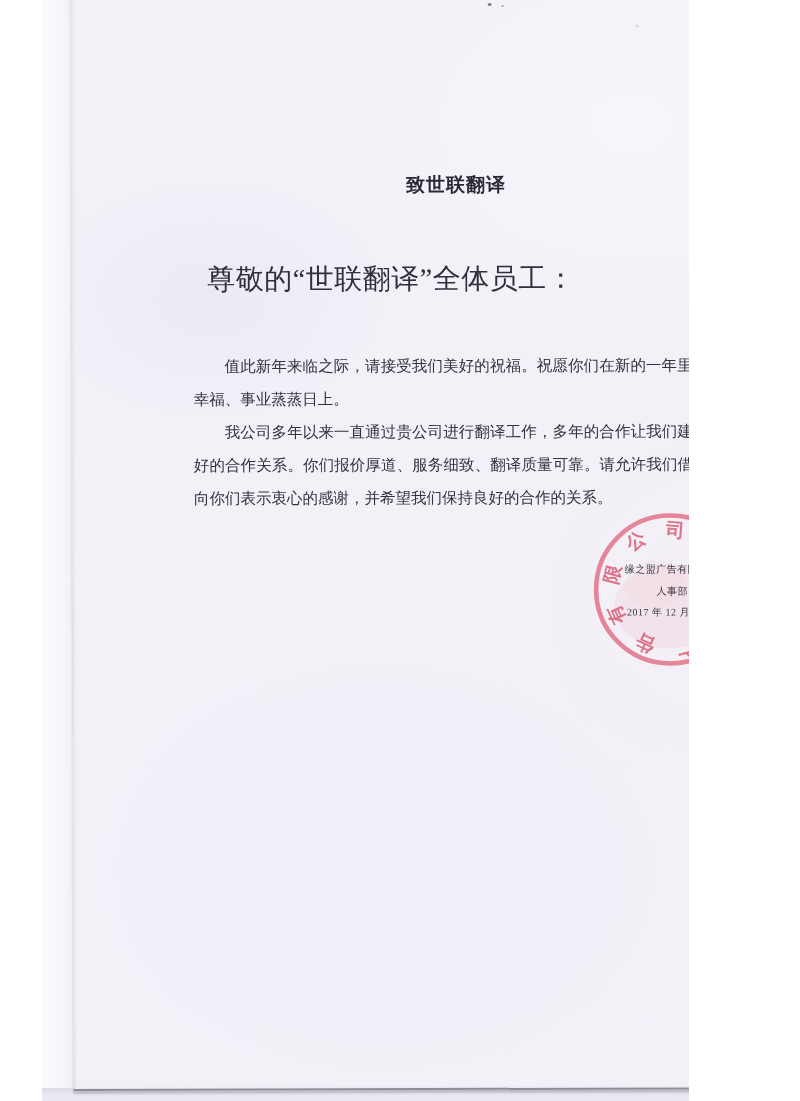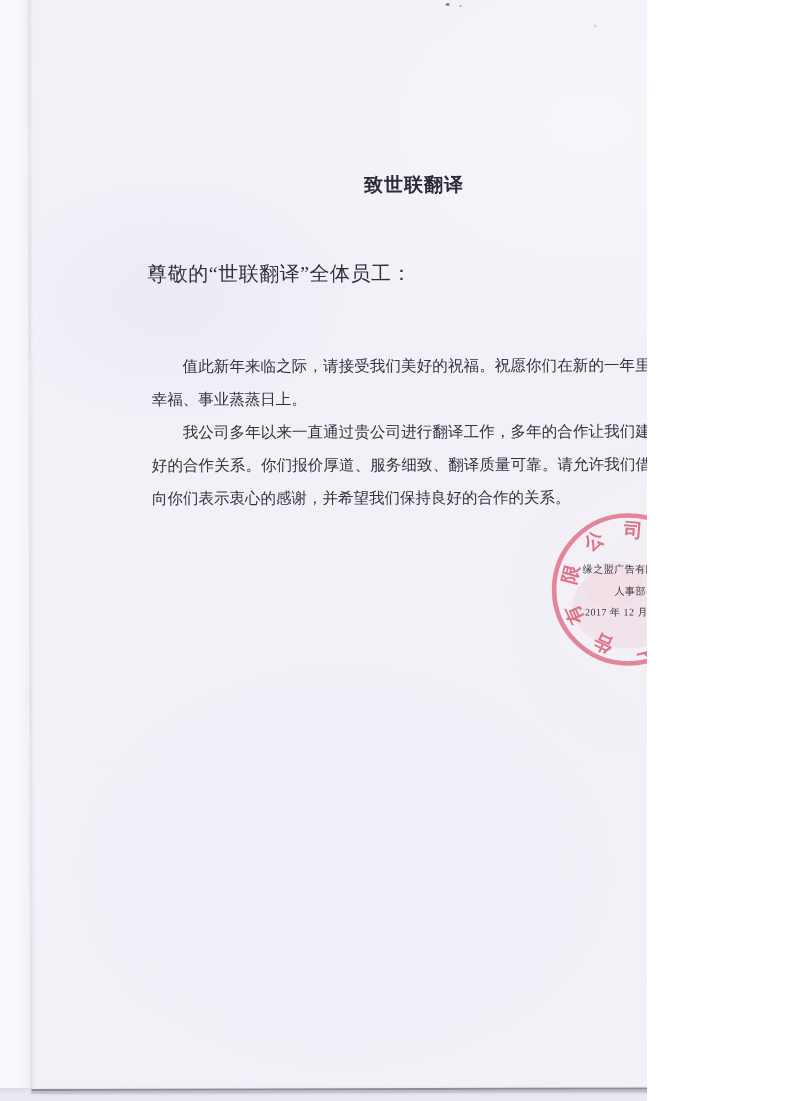--- a/index.html
+++ b/index.html
@@ -2,20 +2,21 @@
 <html lang="zh"><head>
 <meta charset="utf-8">
 <style>
   html,body{margin:0;padding:0;}
   .scan{
     position:relative;
     width:647px;height:1101px;
     overflow:hidden;
     background:#f9a8d4;
     font-family:"Liberation Serif","DejaVu Serif",serif;
+    margin-left:42px;
   }
   
   .scan-strip-left{
     position:absolute;left:0;top:0;width:34px;height:1101px;
     background:linear-gradient(to right,#fafafc 0%,#f7f6fa 60%,#efedf4 100%);
   }
   .scan-strip-bottom{
     position:absolute;left:0;top:1088px;width:800px;height:13px;
     background:linear-gradient(to bottom,#dcdae4 0%,#e8e6ef 40%,#eceaf2 100%);
   }
@@ -32,22 +33,22 @@
     border-bottom:2px solid #8f8c99;
     box-shadow:0 3px 2px rgba(120,117,135,.35), inset 2px 0 3px rgba(200,198,214,.35);
   }
   .doc-title{
     position:absolute;left:0;right:8px;top:180px;
     text-align:center;
     font-size:19px;font-weight:bold;letter-spacing:1px;
     color:#2b2a34;
   }
   .salutation{
-    position:absolute;left:118px;top:268px;
-    font-size:20px;color:#302f3a;letter-spacing:.5px;
+    position:absolute;left:136px;top:268px;
+    font-size:28px;color:#302f3a;letter-spacing:.5px;
   }
   .body-text{
     position:absolute;left:122px;top:357px;width:546px;
     font-size:15.5px;line-height:33px;color:#33323d;
     text-align:justify;
   }
   .body-text p{margin:0;text-indent:2em;}
   .signature{
     position:absolute;left:498px;top:567px;width:204px;
     text-align:center;font-size:10px;line-height:21.5px;

